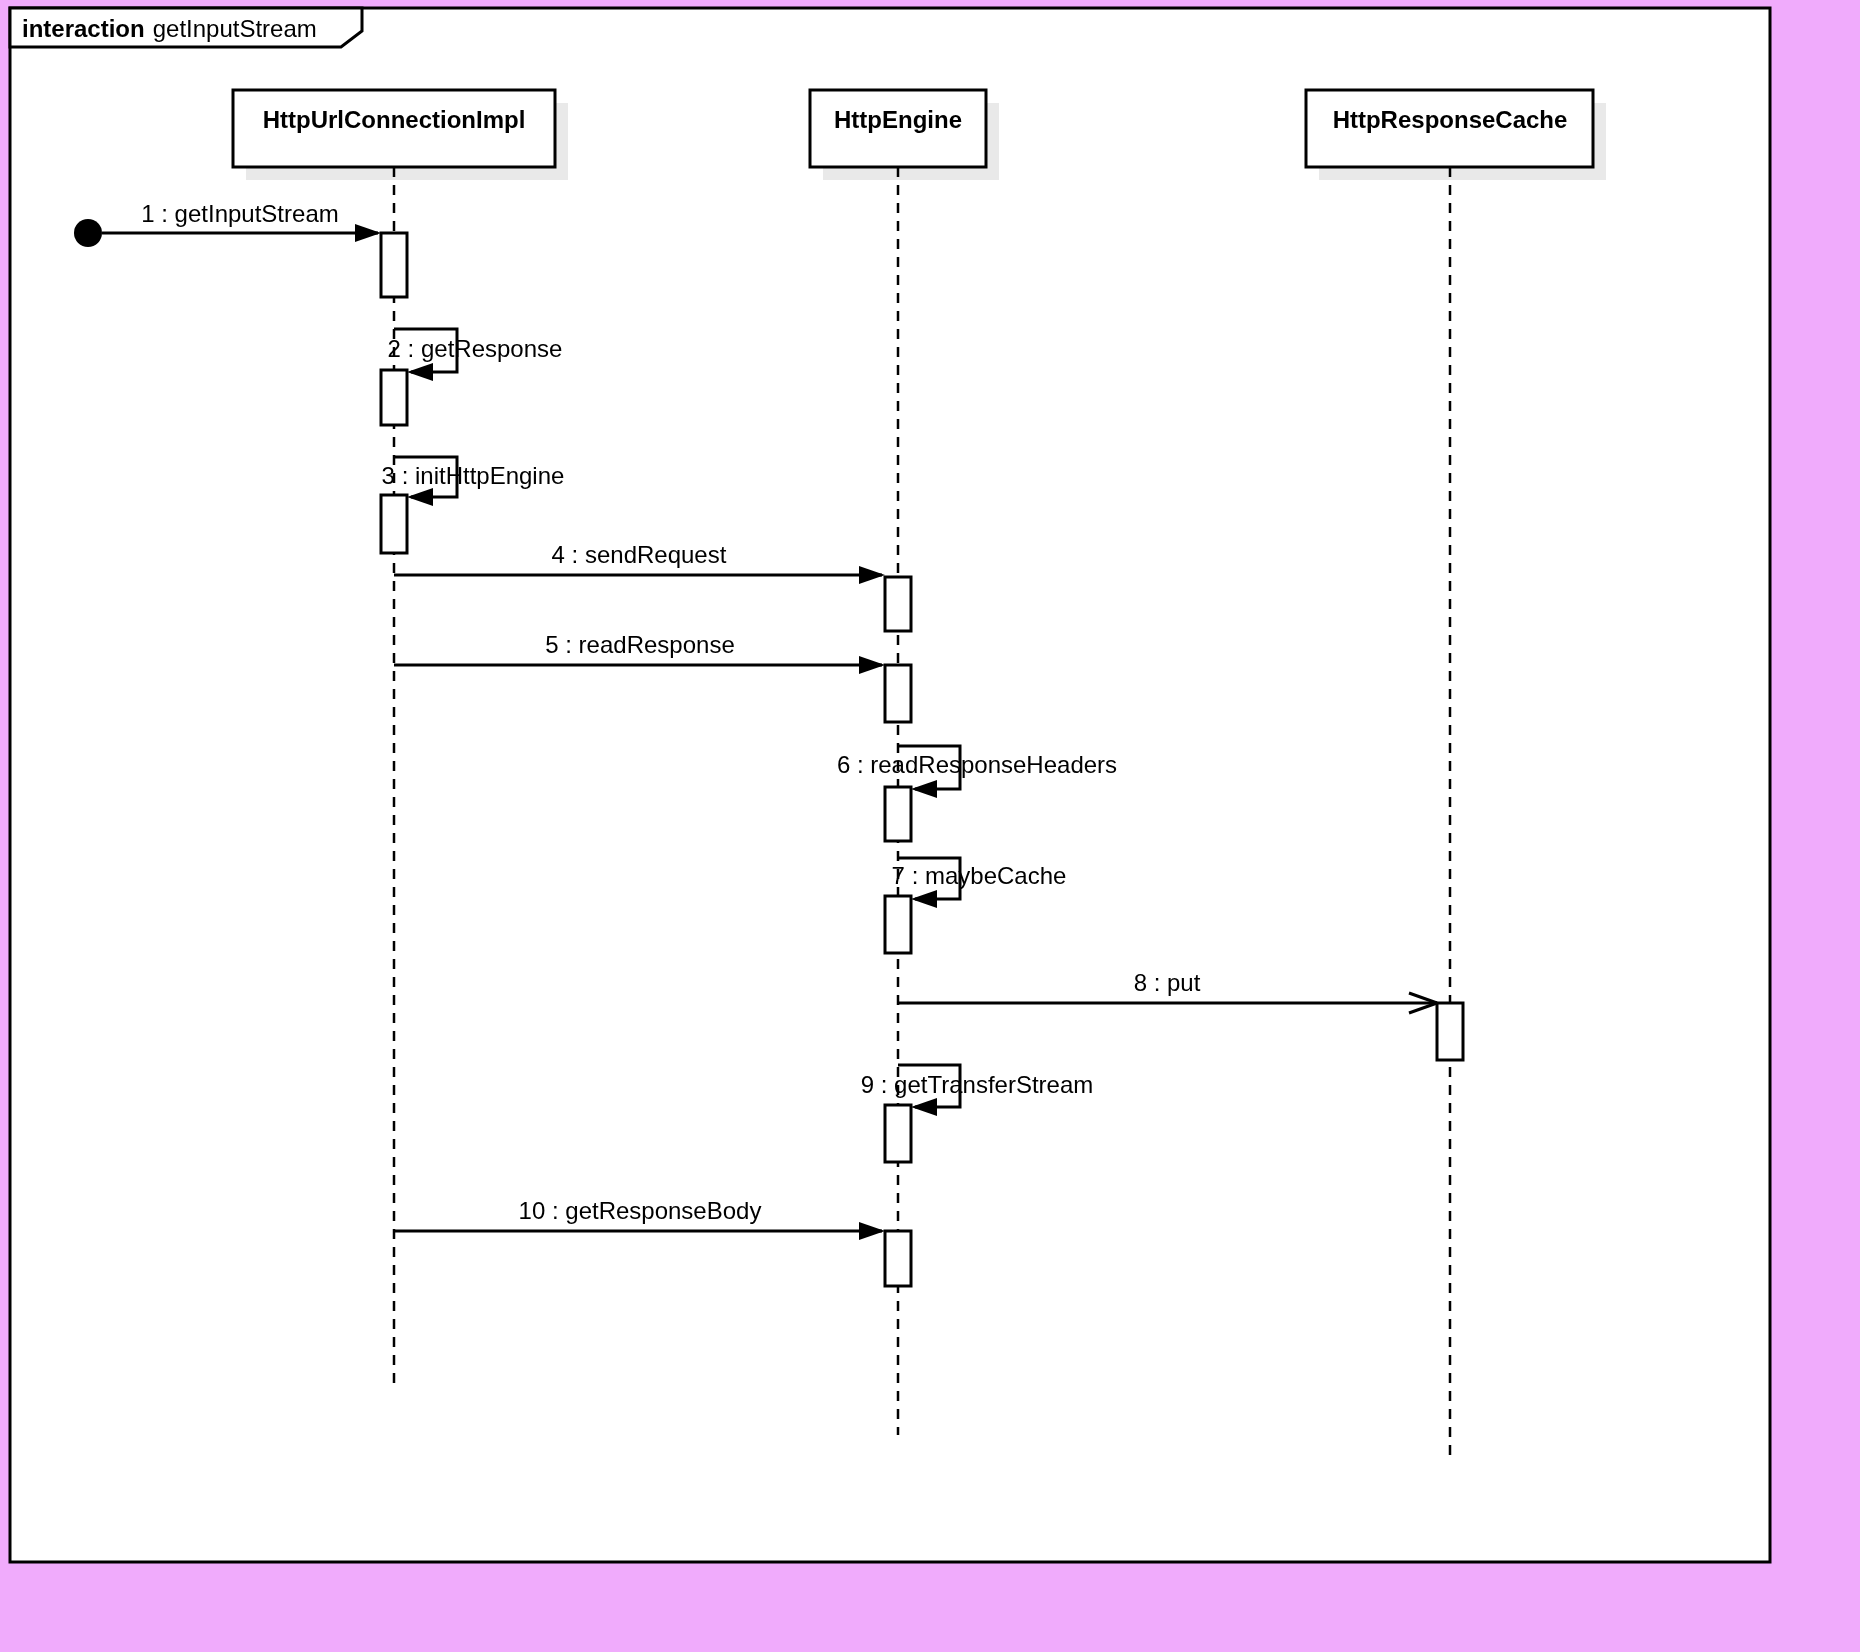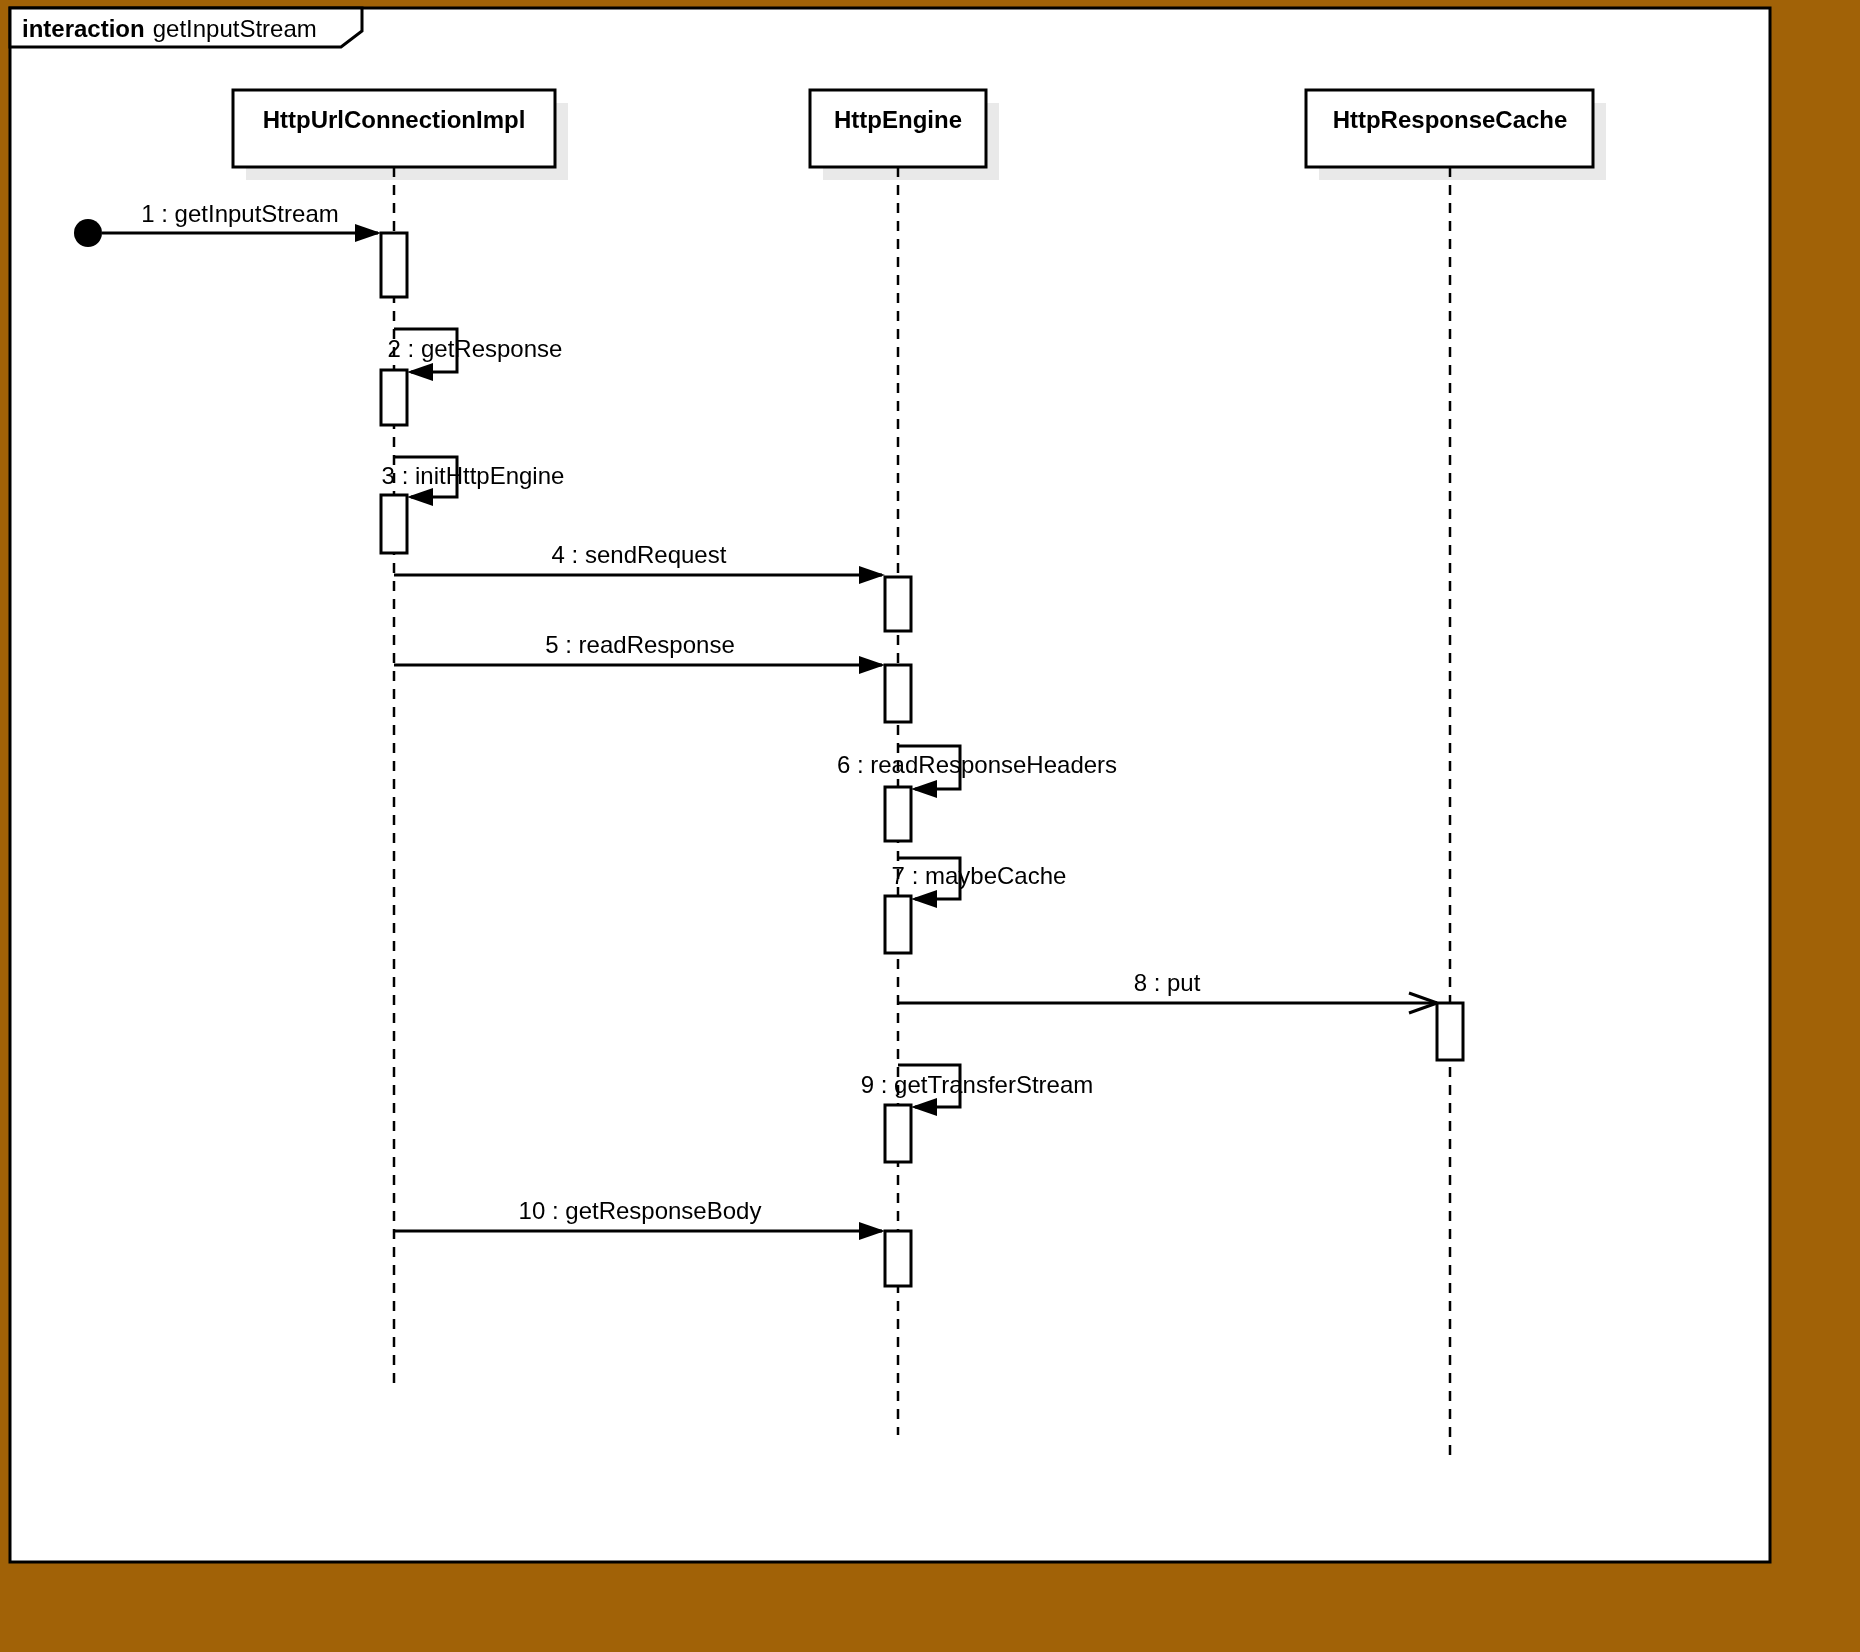--- a/index.html
+++ b/index.html
@@ -1,16 +1,16 @@
 <!DOCTYPE html>
 <html><head>
 <meta charset="utf-8">
 <style>
   html, body { margin: 0; padding: 0; background: #ffffff; }
-  .stage { position: relative; width: 1860px; height: 1652px; background: #a16207; }
+  .stage { position: relative; width: 1860px; height: 1652px; background: #f0abfc; }
   svg { display: block; }
   svg text { font-family: "Liberation Sans", sans-serif; fill: #000; }
   .title-text { font-size: 24px; }
   .title-keyword { font-weight: bold; }
   .head-label { font-size: 24px; font-weight: bold; text-anchor: middle; }
   .msg-label { font-size: 24px; text-anchor: middle; }
   .stroke { stroke: #000; stroke-width: 3; fill: none; }
   .boxfill { fill: #fff; stroke: #000; stroke-width: 3; }
   .lifeline-dash { stroke: #000; stroke-width: 2.5; stroke-dasharray: 10 8; fill: none; }
   .filled { fill: #000; stroke: none; }

